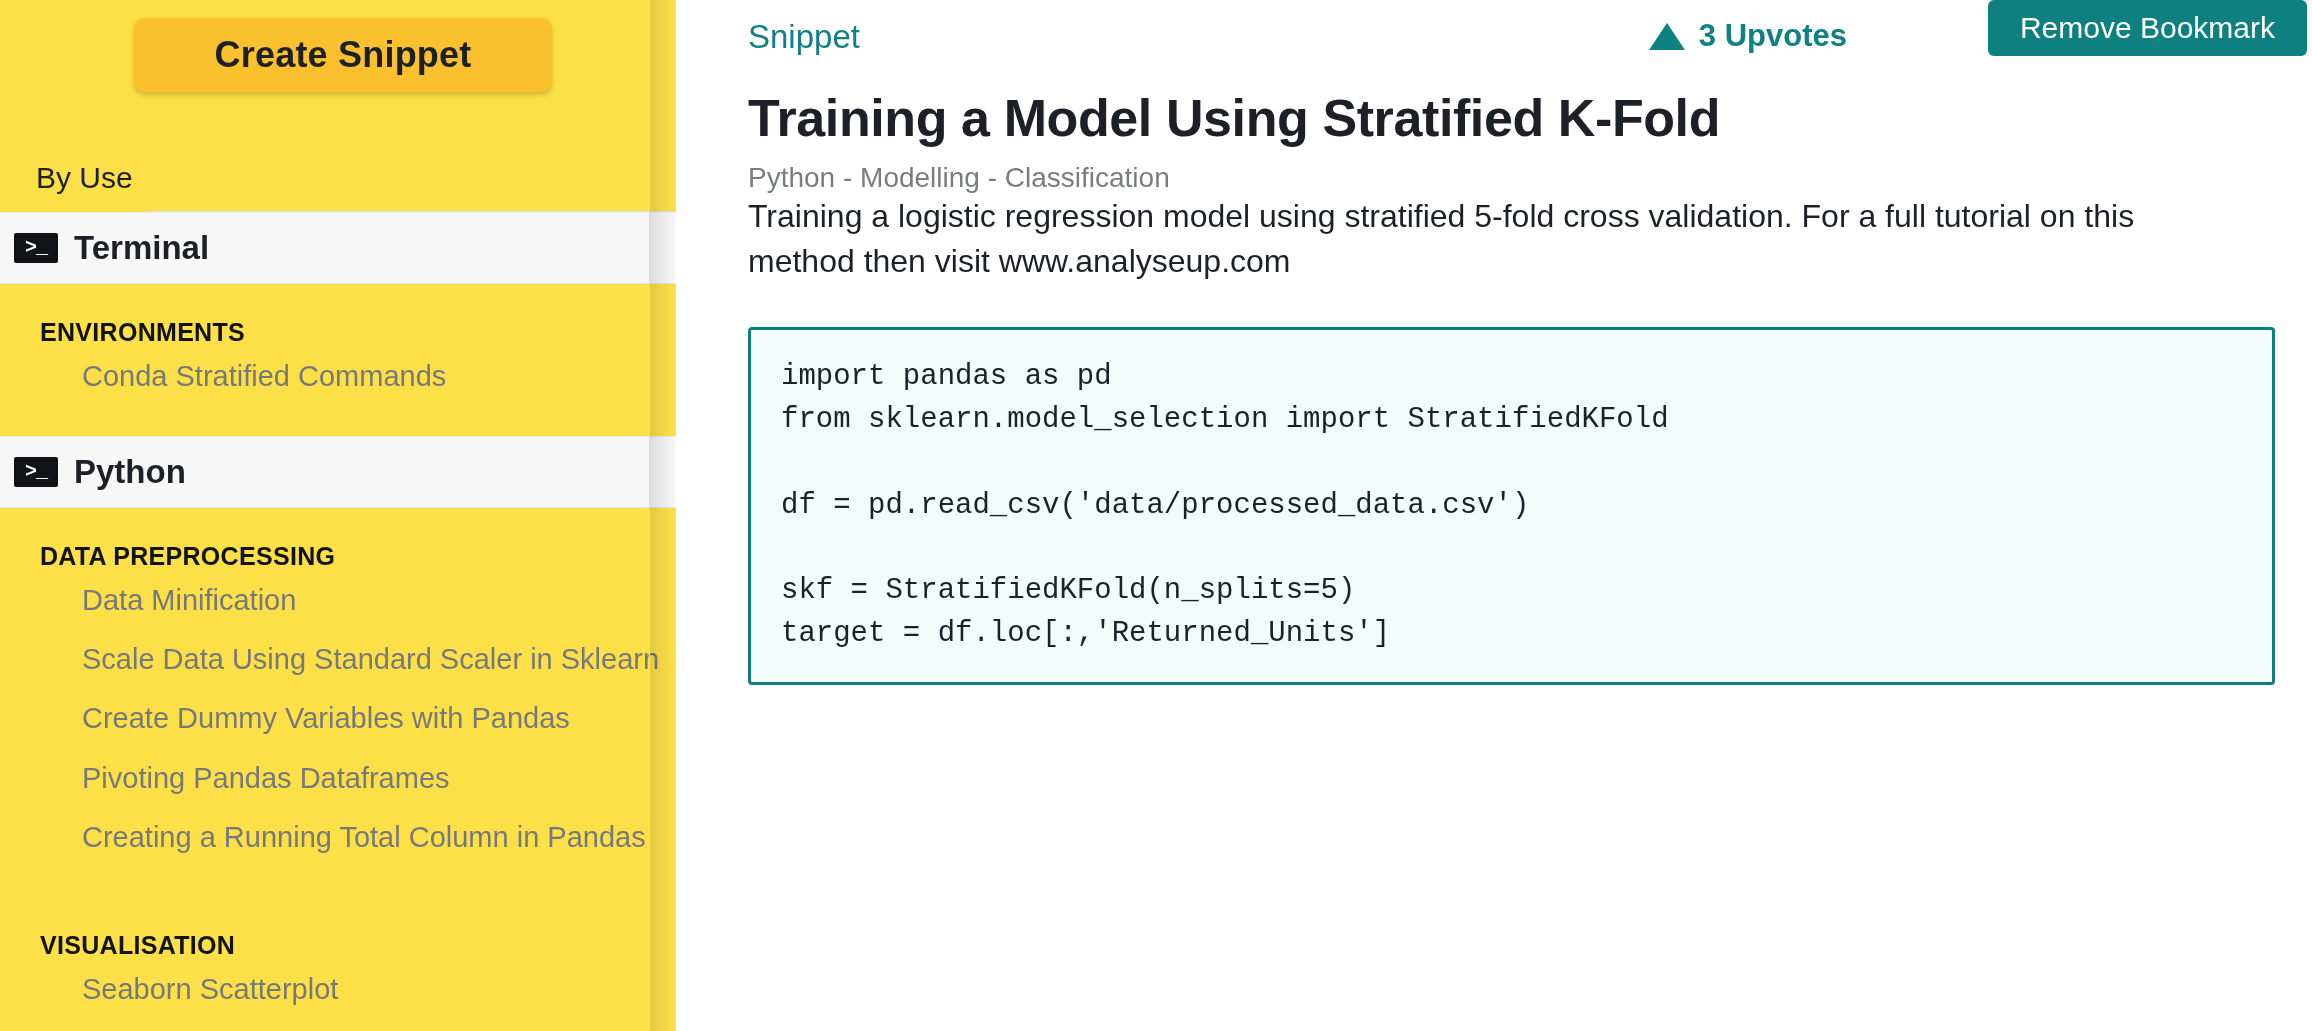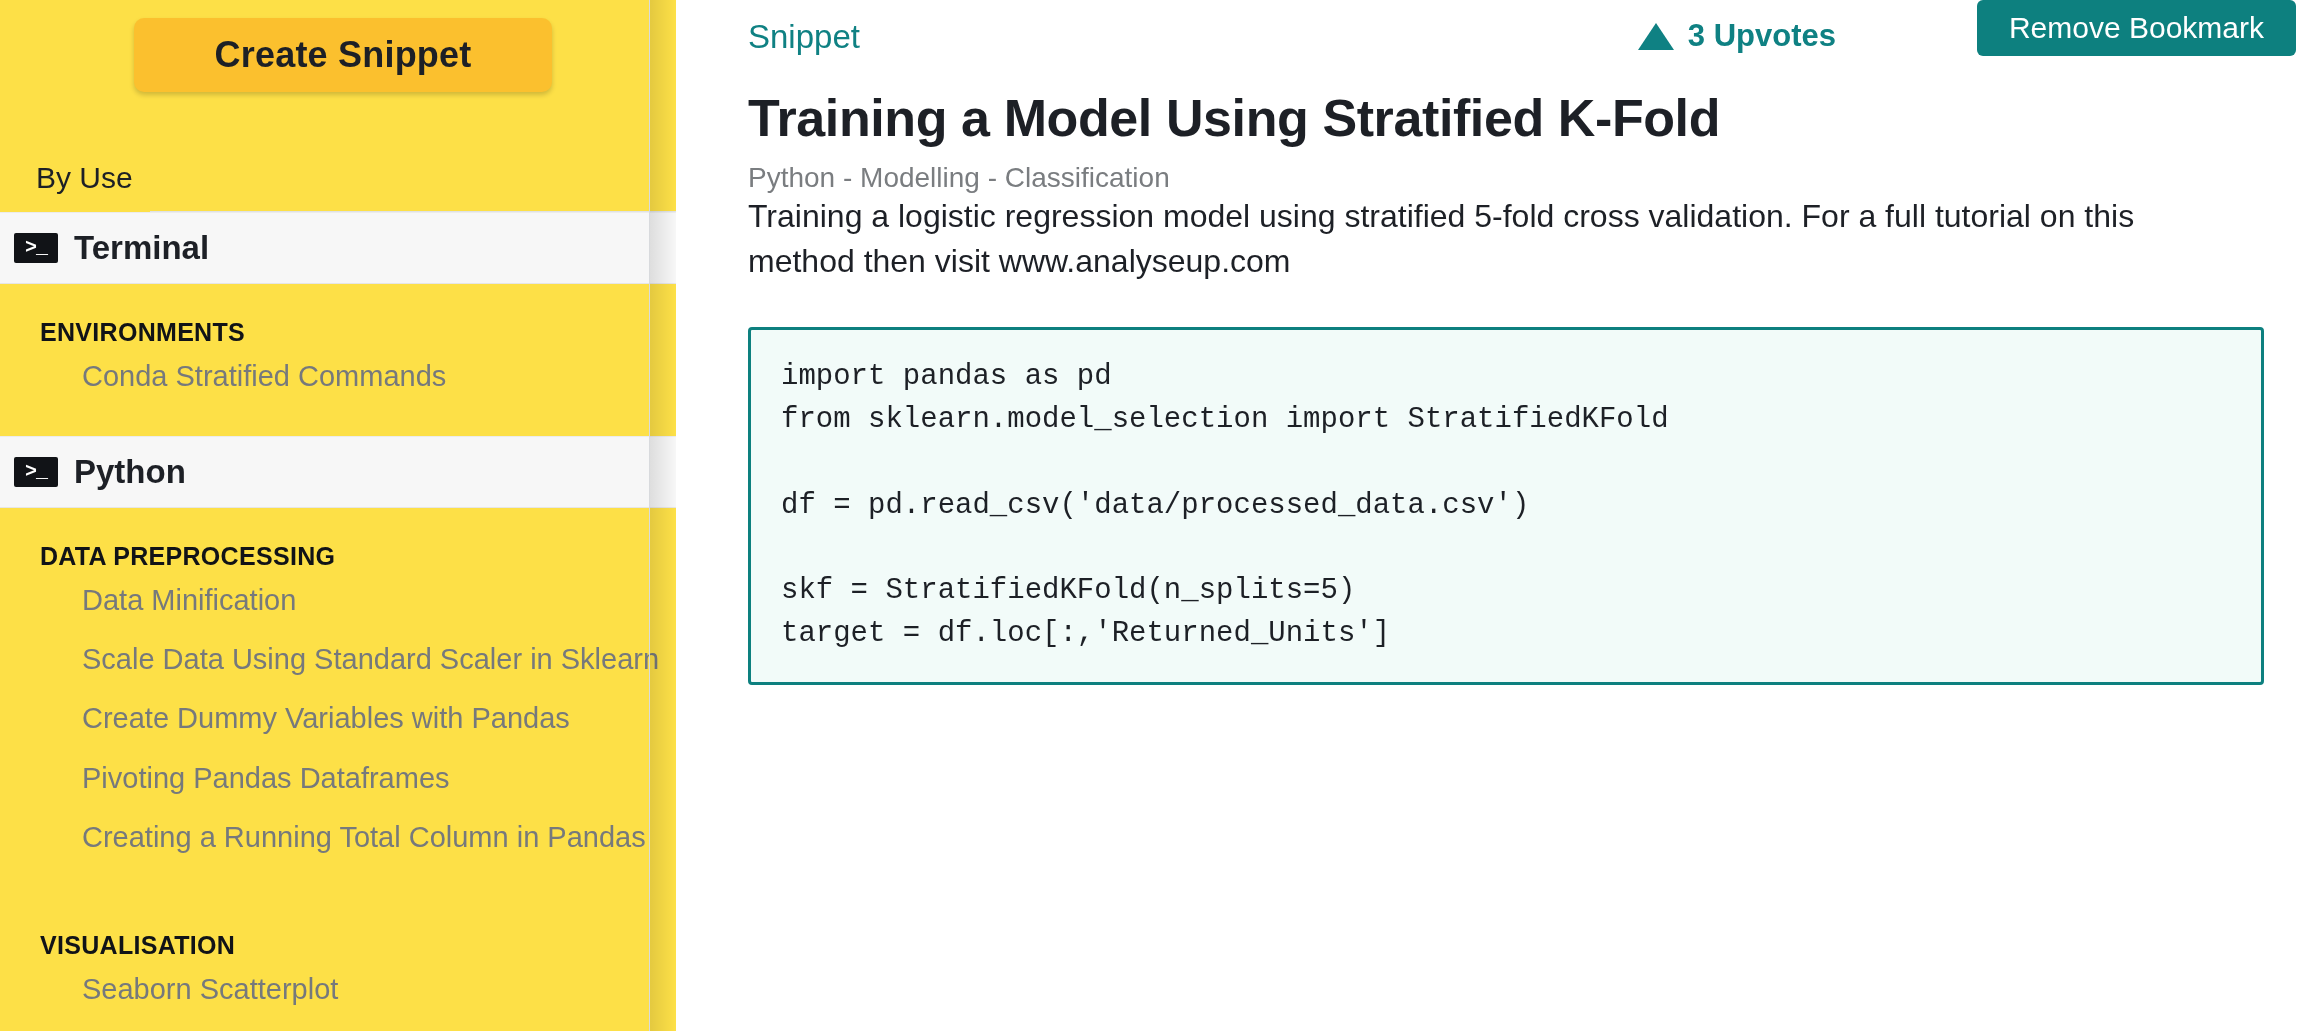--- a/index.html
+++ b/index.html
@@ -177,21 +177,21 @@
     height: 1031px;
     background: #d8dadd;
   }
 
   
   .main {
     position: relative;
     flex: 1 1 auto;
     height: 1031px;
     background: #ffffff;
-    padding: 0 16px 0 64px;
+    padding: 0 5px 0 64px;
     overflow: hidden;
   }
 
   .topbar {
     position: relative;
     height: 82px;
   }
 
   .snippet-label {
     position: absolute;

